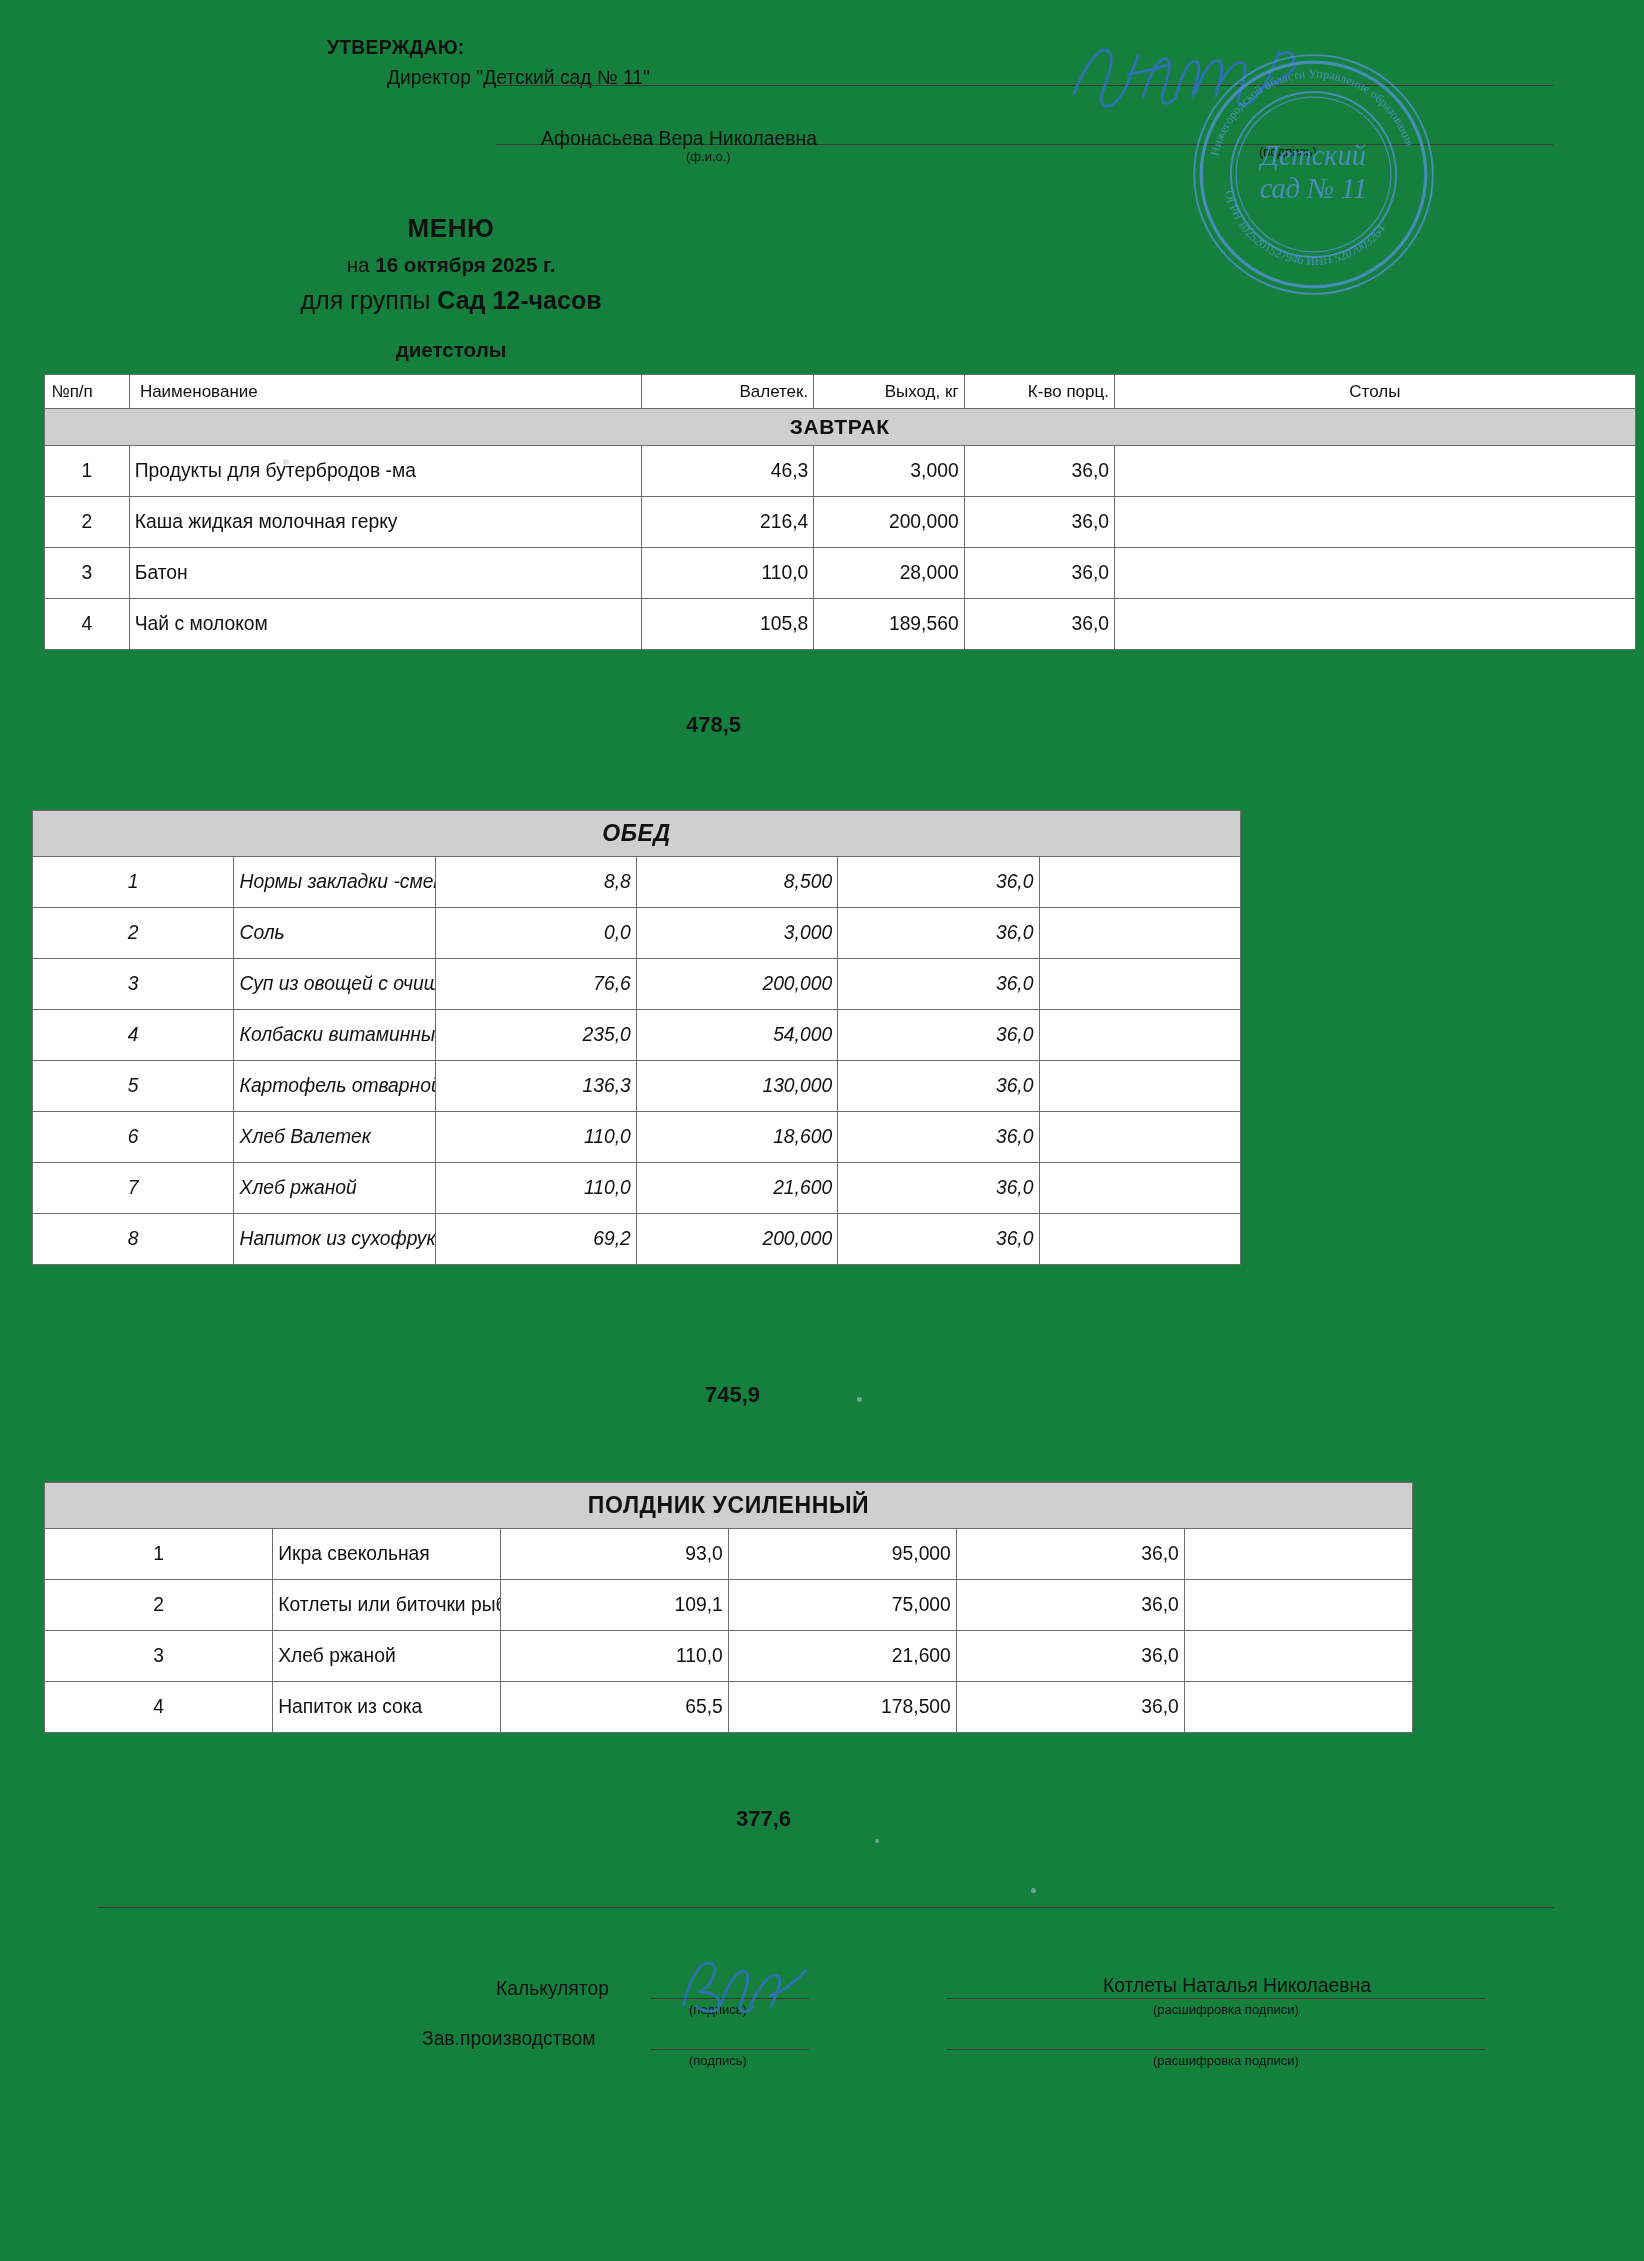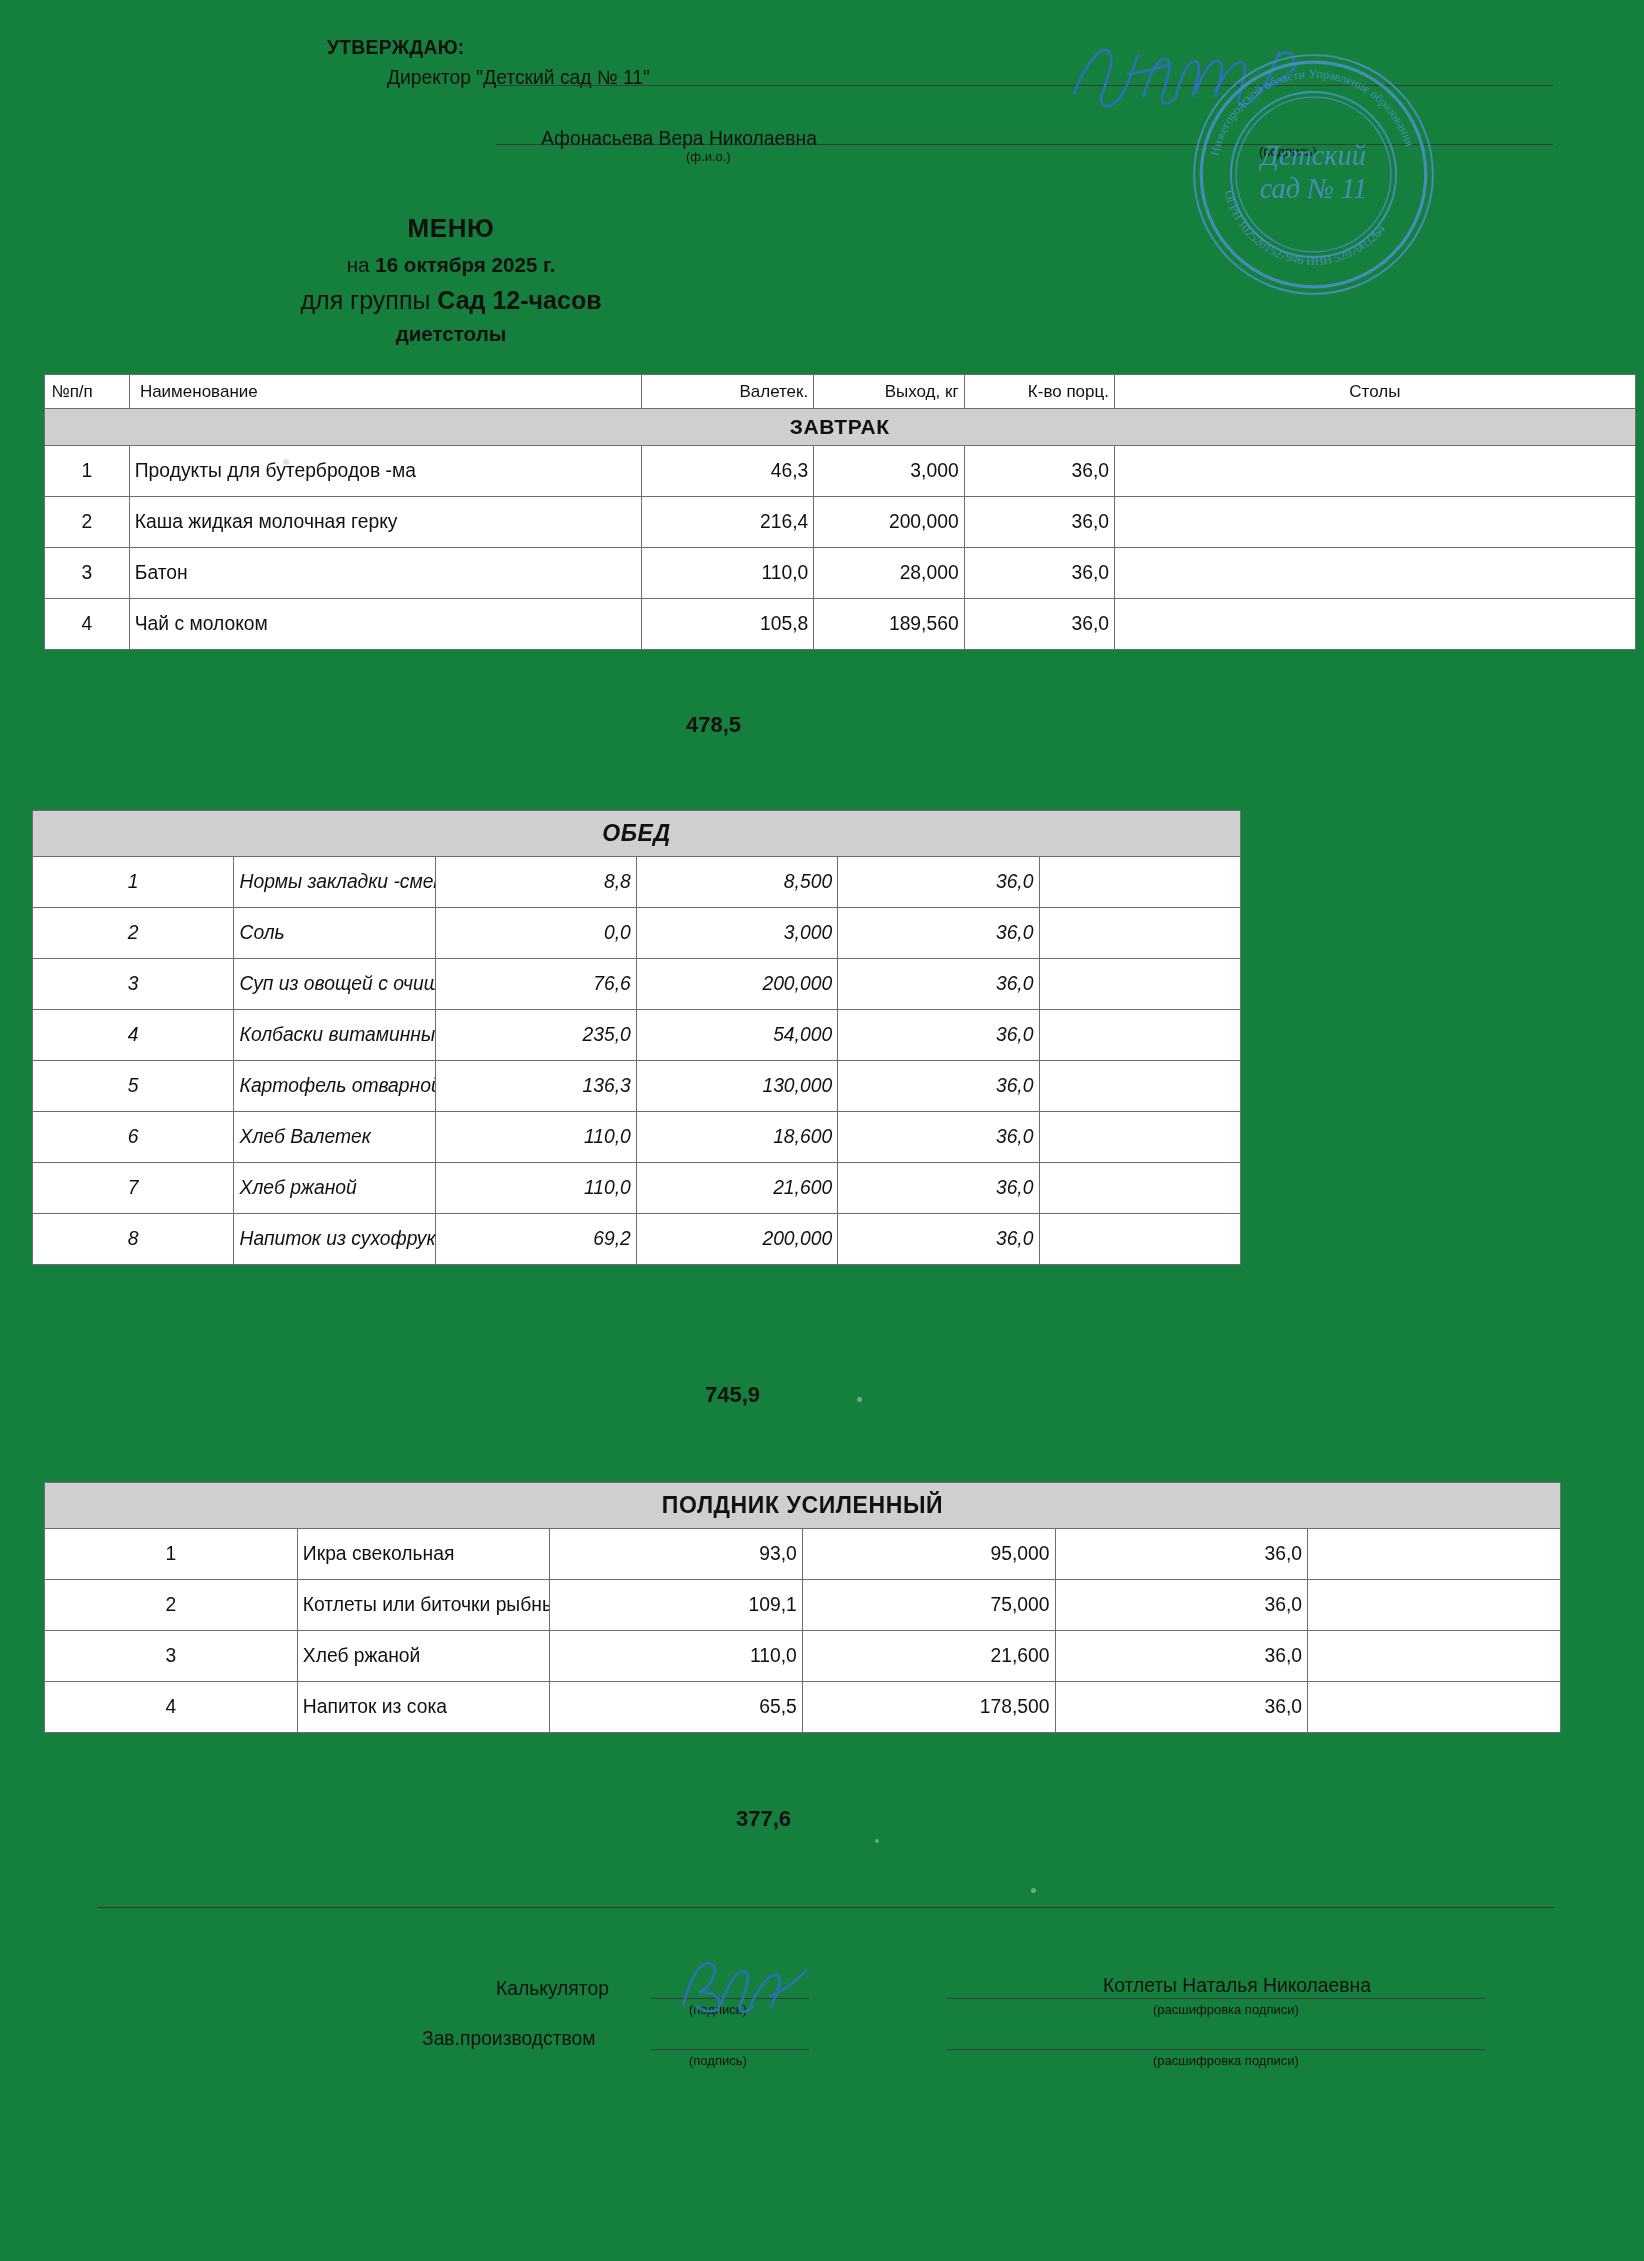--- a/index.html
+++ b/index.html
@@ -102,21 +102,21 @@
     margin-top: 9px;
     font-size: 20.6px;
   }
   .title-date b { font-weight: bold; }
   .title-group {
     margin-top: 9px;
     font-size: 25px;
   }
   .title-group b { font-weight: bold; }
   .title-diet {
-    margin-top: 7px;
+    margin-top: 23px;
     font-size: 20.6px;
     font-weight: bold;
   }
 
   
   table.menu {
     position: absolute;
     border-collapse: collapse;
     table-layout: fixed;
     font-size: 19.3px;
@@ -359,21 +359,21 @@
         <td class="c-name"> Напиток  из  сухофруктов</td>
         <td class="c-cal">69,2</td>
         <td class="c-out">200,000</td>
         <td class="c-port">36,0</td>
         <td class="c-tables"></td>
       </tr>
     </tbody>
   </table>
   <div class="total" style="left:705px; top:1382px;">745,9</div>
 
-  <table class="menu" id="tbl-snack" style="left:44px; top:1482px; width:1517px;padding-left:20px;">
+  <table class="menu" id="tbl-snack" style="left:44px; top:1482px; width:1369px;padding-left:20px;">
     <tbody>
       <tr class="meal-head big">
         <td colspan="6">ПОЛДНИК УСИЛЕННЫЙ</td>
       </tr>
       <tr class="item">
         <td class="c-num">1</td>
         <td class="c-name">Икра свекольная</td>
         <td class="c-cal">93,0</td>
         <td class="c-out">95,000</td>
         <td class="c-port">36,0</td>

